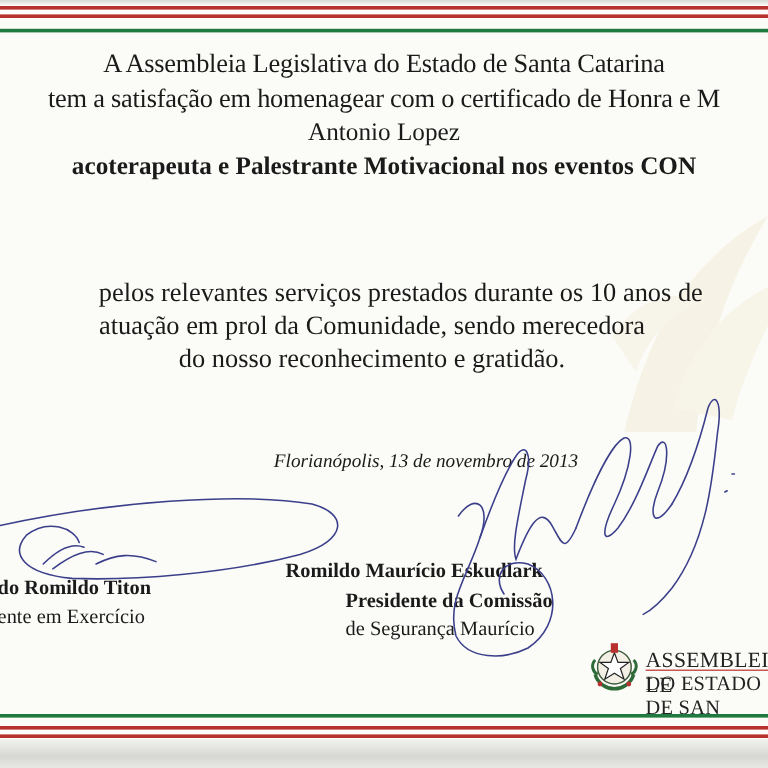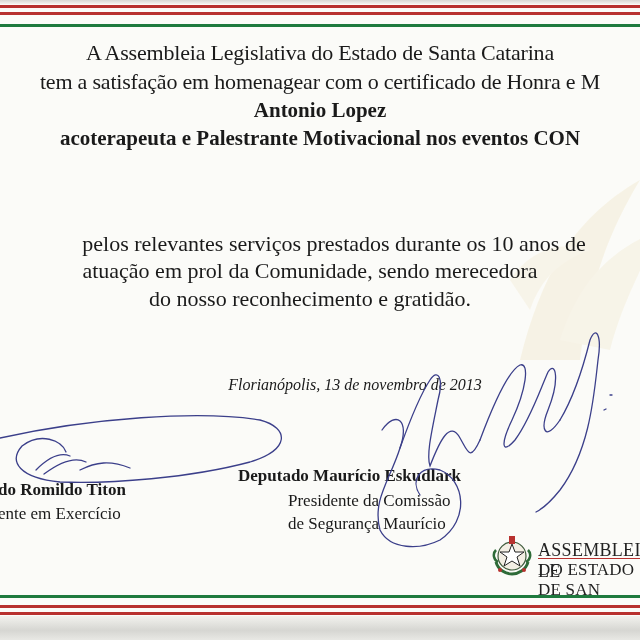--- a/index.html
+++ b/index.html
@@ -25,36 +25,36 @@
     position:absolute; left:500px; top:160px; width:160px; height:220px;
     opacity:0.35;
   }
 
   .line {
     position:absolute; white-space:nowrap; text-align:center;
   }
   .center { left:0; width:640px; }
   .l1 { top:40px; font-size:22px; letter-spacing:-0.2px; }
   .l2 { top:69px; font-size:22px; letter-spacing:-0.2px; left:-40px; width:720px; }
-  .l3 { top:98px; font-size:21px; font-weight:bold; }
+  .l3 { top:98px; font-size:21px; font-weight:normal; }
   .l4 { top:126px; font-size:21px; font-weight:bold; left:-140px; width:920px; }
 
   .body-text { font-size:22px; }
   .b1 { top:231px; left:-6px; width:680px; }
   .b2 { top:258px; left:-10px; width:640px; }
   .b3 { top:286px; left:-10px; width:640px; }
 
   .date { top:376px; left:0; width:710px; font-style:italic; font-size:16px; }
 
   .sig-name { font-weight:bold; font-size:17px; }
   .sig-role { font-size:17px; }
   .s1-name { position:absolute; top:480px; left:-2px; }
   .s1-role { position:absolute; top:504px; left:-2px; }
   .s2-name { position:absolute; top:466px; left:238px; }
-  .s2-role1 { position:absolute; top:491px; left:288px; }
+  .s2-role1 { position:absolute; top:491px; left:288px;font-weight:bold; }
   .s2-role2 { position:absolute; top:514px; left:288px; }
 
   .signature { position:absolute; left:0; top:0; width:640px; height:640px; pointer-events:none; }
 
   .logo { position:absolute; left:490px; top:532px; width:44px; height:44px; }
   .logo-text1 {
     position:absolute; left:538px; top:540px; font-size:18px; letter-spacing:0.3px;
     color:#222;
   }
   .logo-rule {
@@ -87,21 +87,21 @@
 
   <div class="line body-text b1">pelos relevantes serviços prestados durante os 10 anos de</div>
   <div class="line body-text b2">atuação em prol da Comunidade, sendo merecedora</div>
   <div class="line body-text b3">do nosso reconhecimento e gratidão.</div>
 
   <div class="line date">Florianópolis, 13 de novembro de 2013</div>
 
   <div class="sig-name s1-name">do Romildo Titon</div>
   <div class="sig-role s1-role">ente em Exercício</div>
 
-  <div class="sig-name s2-name">Deputado Maurício Eskudlark</div>
+  <div class="sig-name s2-name">Romildo Maurício Eskudlark</div>
   <div class="sig-role s2-role1">Presidente da Comissão</div>
   <div class="sig-role s2-role2">de Segurança Maurício</div>
 
   <svg class="signature" viewBox="0 0 640 640">
     <g fill="none" stroke="#3b3f8a" stroke-width="1.3" stroke-linecap="round">
 
       <path d="M0 438 C90 418 200 410 260 420 C290 428 290 450 250 462 C190 478 110 484 60 482 C20 478 8 462 22 446 C40 432 62 440 66 452"></path>
       <path d="M36 470 C48 458 60 452 70 456 M44 474 C60 462 74 456 86 462 M80 470 C96 462 110 460 130 468"></path>
 
       <path d="M382 430 C396 410 410 420 400 448 C390 480 372 500 380 530 C390 550 420 550 440 540 C470 520 465 480 440 470 C420 465 410 480 420 495"></path>

